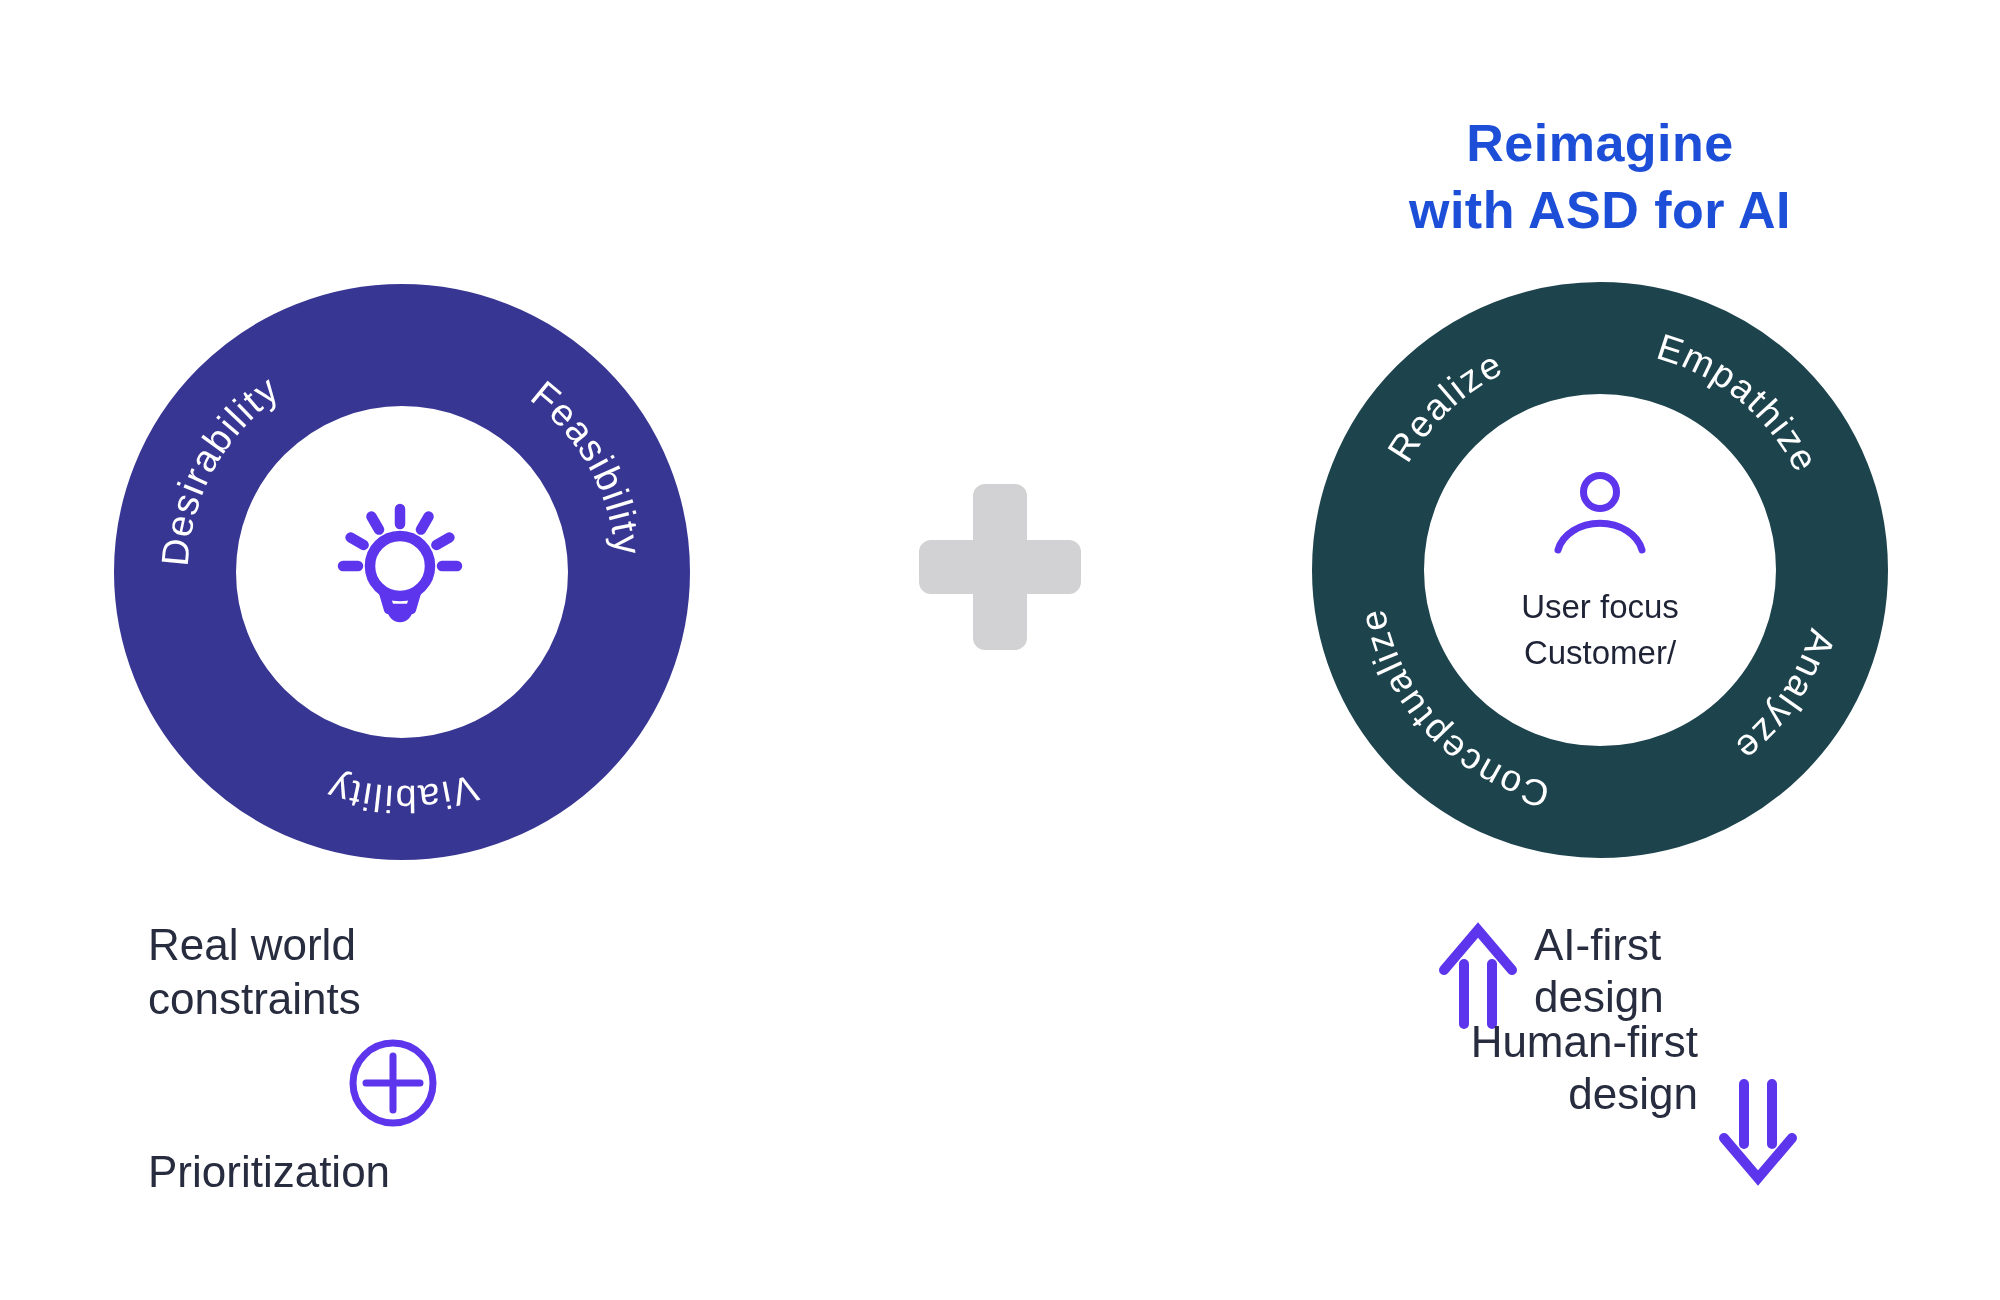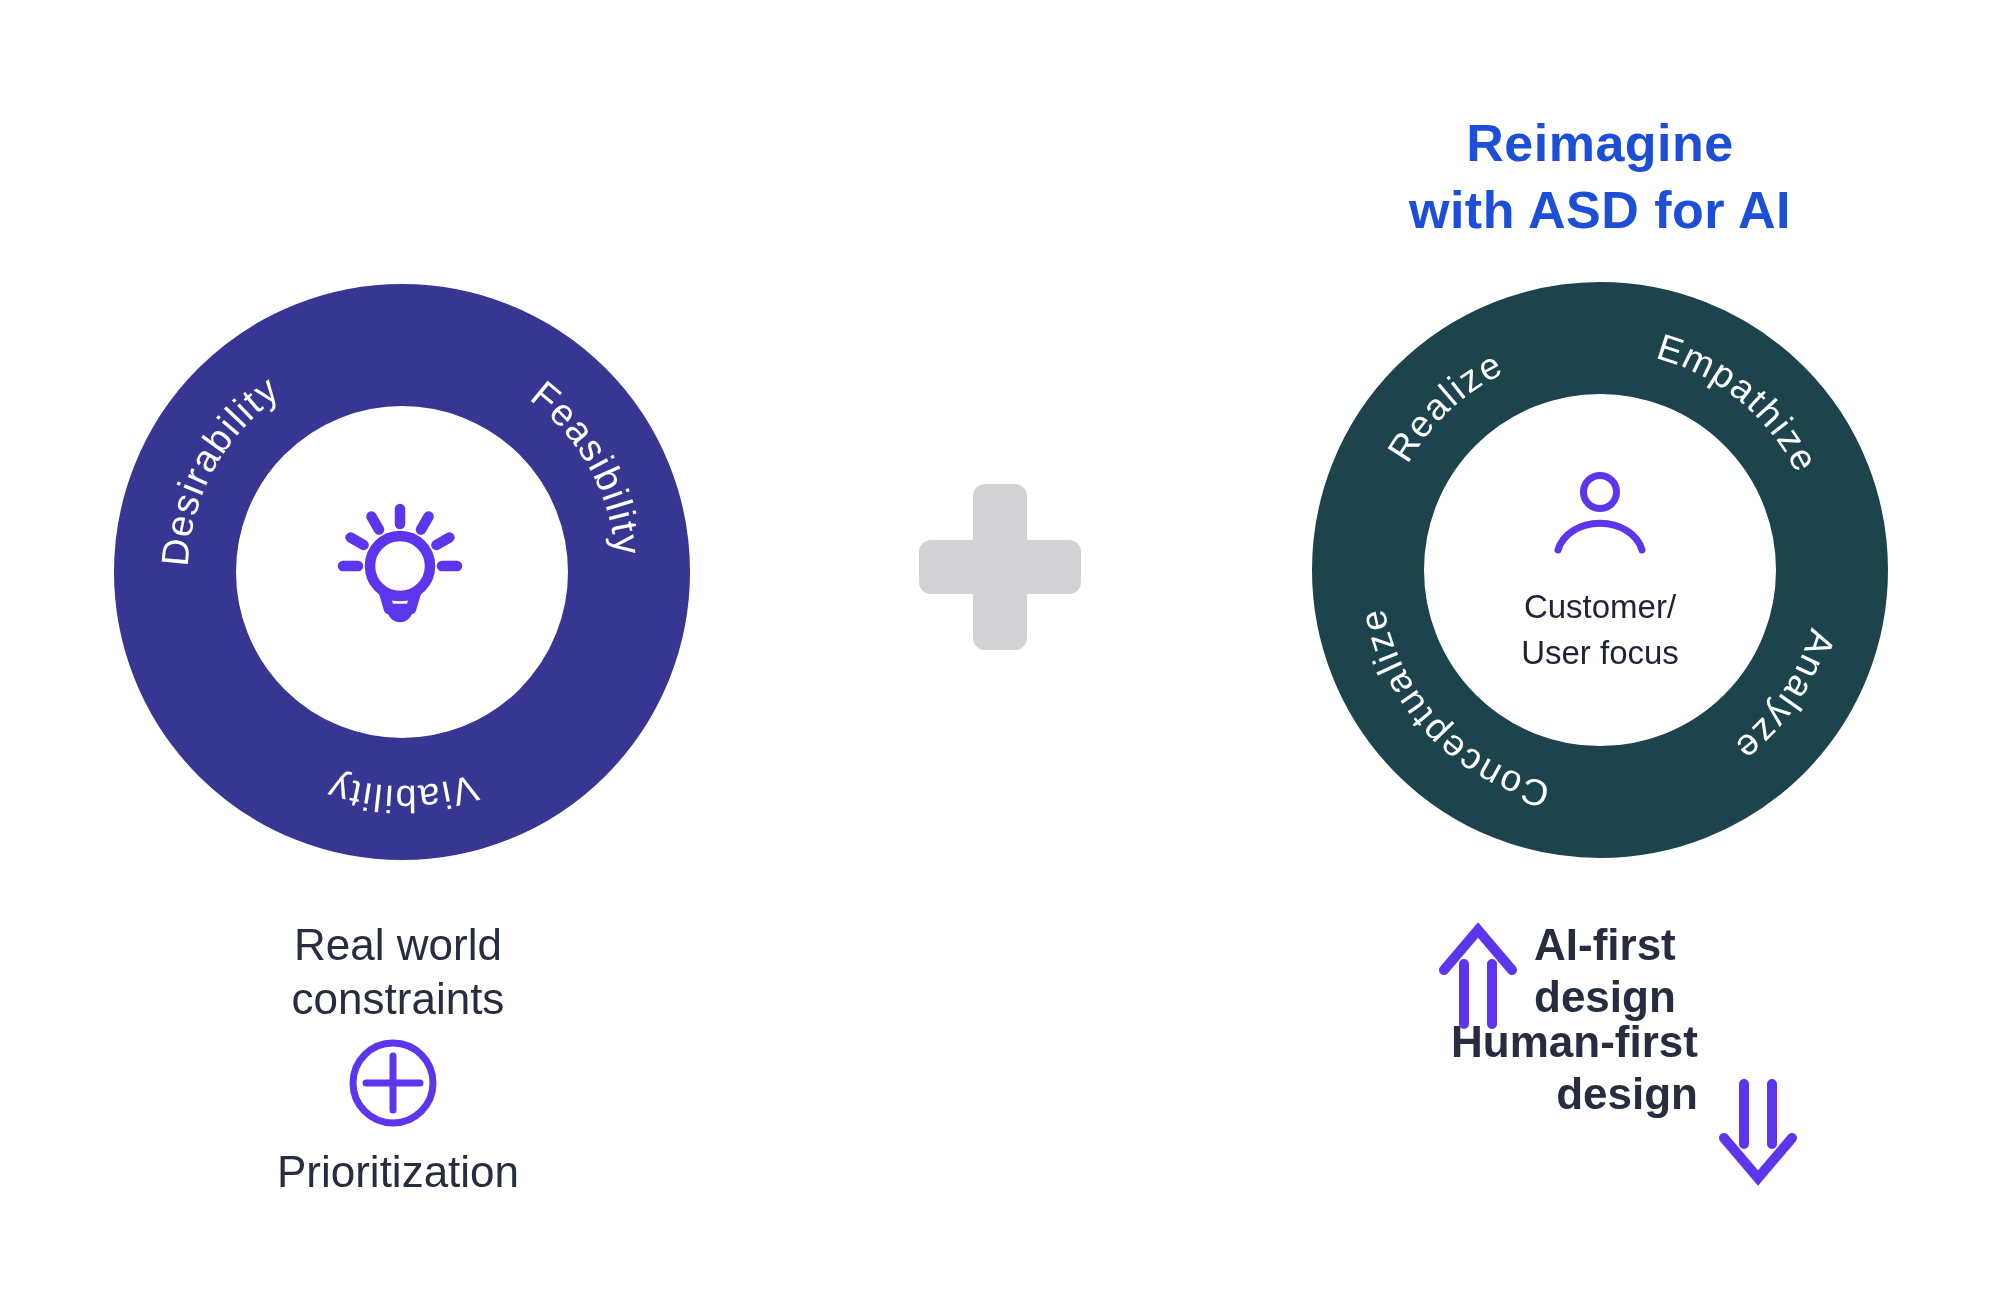--- a/index.html
+++ b/index.html
@@ -21,29 +21,29 @@
     line-height:67px;
     letter-spacing:0.5px;
   }
   .left-title  { left:100px;  top:172px; width:600px; }
   .right-title { left:1300px; top:110px; width:600px; }
 
   .caption {
     font-size:44px;
     font-weight:300;
     color:#272c3f;
-    text-align:center;
+    text-align:left;
     line-height:54px;
   }
   .caption-left1 { left:148px; top:918px;  width:500px; }
   .caption-left2 { left:148px; top:1138px; width:500px;margin-top:7px; }
 
   .annot {
     font-size:44px;
-    font-weight:700;
+    font-weight:400;
     color:#272c3f;
     line-height:52px;
   }
   .ai-first    { left:1534px; top:919px;  width:320px; text-align:left; }
   .human-first { left:1380px; top:1016px; width:318px; text-align:right; }
 
   .customer {
     left:1440px; top:584px; width:320px;
     font-size:33px; font-weight:400;
     color:#1e2336;
@@ -115,22 +115,22 @@
       <textPath href="#ringPathR" startOffset="86%">Empathize</textPath>
     </text>
 
     <g transform="translate(300,222)" stroke="#5c35ec" stroke-width="7" fill="none" stroke-linecap="round">
       <circle cx="0" cy="0" r="16.5"></circle>
       <path d="M -42 58 A 43 34 0 0 1 42 58"></path>
     </g>
   </svg>
 
   <div class="abs customer">
+    <div>User focus</div>
     <div>Customer/</div>
-    <div>User focus</div>
   </div>
 
   <div class="abs caption caption-left1">
     <div>Real world</div>
     <div>constraints</div>
   </div>
 
   <svg class="abs" style="left:348px;top:1038px" width="90" height="90" viewBox="0 0 90 90">
     <g stroke="#5c35ec" stroke-width="7" fill="none" stroke-linecap="round">
       <circle cx="45" cy="45" r="40"></circle>

